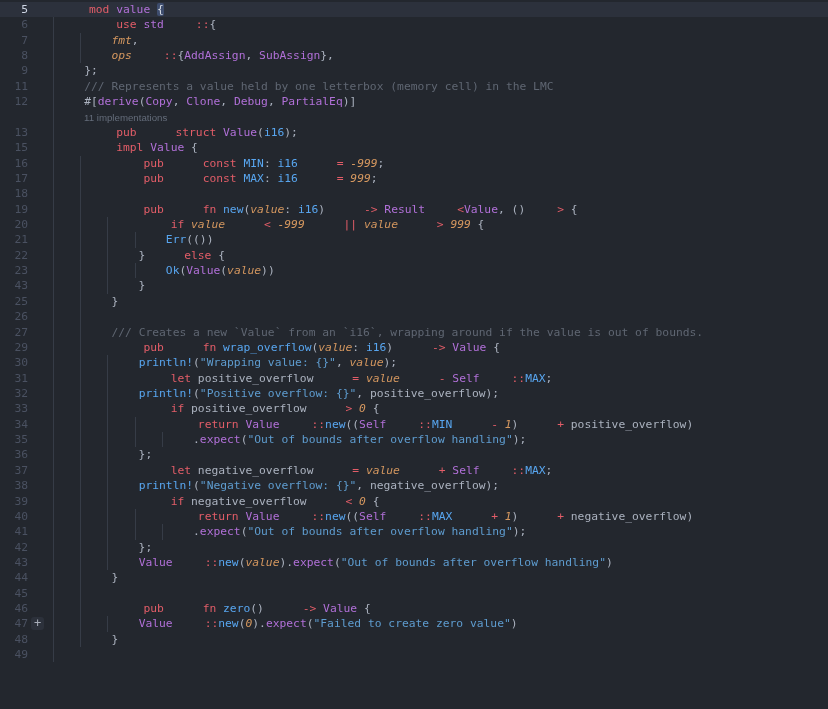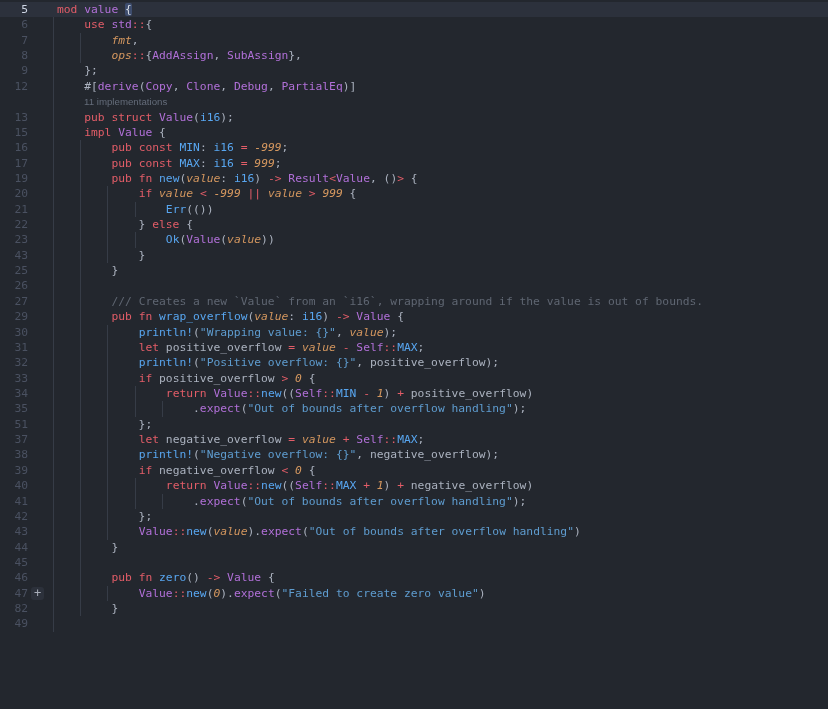--- a/index.html
+++ b/index.html
@@ -27,70 +27,72 @@
     font-size:12px;line-height:13px;text-align:center;cursor:pointer;
   }
   .code{position:relative;flex:1;color:#abb2bf;}
   .guide{
     position:absolute;top:0;bottom:0;width:1px;background:#363c47;
   }
   .lens{
     font-family:"Liberation Sans",sans-serif;font-size:9.7px;
     color:#646c7a;margin-left:27px;cursor:pointer;
   }
-  .k{color:#e25d68;}
+  .k{color:#e25d68;margin-left:32px;}
   .p{color:#b170d8;}
   .b{color:#58a6f0;}
   .o{color:#d4975f;font-style:italic;}
   .s{color:#5e9ccf;}
   .c{color:#5f6672;}
   .d{color:#abb2bf;}
   .hl{background:#3e4d6e;border-radius:2px;color:#d7dce4;}
 </style>
 </head>
 <body>
 
 <div class="editor">
   <div class="top-pad"></div>
   <div>
       <div class="row current"><div class="gutter cur">5</div><div class="marker"></div><div class="code"><span class="k">mod</span><span class="d"> </span><span class="p">value</span><span class="d"> </span><span class="hl">{</span></div></div>
       <div class="row"><div class="gutter">6</div><div class="marker"></div><div class="code"><i class="guide" style="left: -4px;"></i><span class="d">    </span><span class="k">use</span><span class="d"> </span><span class="p">std</span><span class="k">::</span><span class="d">{</span></div></div>
       <div class="row"><div class="gutter">7</div><div class="marker"></div><div class="code"><i class="guide" style="left: -4px;"></i><i class="guide" style="left: 23.2px;"></i><span class="d">        </span><span class="o">fmt</span><span class="d">,</span></div></div>
       <div class="row"><div class="gutter">8</div><div class="marker"></div><div class="code"><i class="guide" style="left: -4px;"></i><i class="guide" style="left: 23.2px;"></i><span class="d">        </span><span class="o">ops</span><span class="k">::</span><span class="d">{</span><span class="p">AddAssign</span><span class="d">, </span><span class="p">SubAssign</span><span class="d">},</span></div></div>
       <div class="row"><div class="gutter">9</div><div class="marker"></div><div class="code"><i class="guide" style="left: -4px;"></i><span class="d">    };</span></div></div>
+      <div class="row"><div class="gutter">11</div><div class="marker"></div><div class="code"><i class="guide" style="left: -4px;"></i><span class="d">    </span><span class="c">/// Represents a value held by one letterbox (memory cell) in the LMC</span></div></div>
       <div class="row"><div class="gutter">12</div><div class="marker"></div><div class="code"><i class="guide" style="left: -4px;"></i><span class="d">    #[</span><span class="p">derive</span><span class="d">(</span><span class="p">Copy</span><span class="d">, </span><span class="p">Clone</span><span class="d">, </span><span class="p">Debug</span><span class="d">, </span><span class="p">PartialEq</span><span class="d">)]</span></div></div>
       <div class="row"><div class="gutter"></div><div class="marker"></div><div class="code"><i class="guide" style="left: -4px;"></i><span class="lens">11 implementations</span></div></div>
       <div class="row"><div class="gutter">13</div><div class="marker"></div><div class="code"><i class="guide" style="left: -4px;"></i><span class="d">    </span><span class="k">pub</span><span class="d"> </span><span class="k">struct</span><span class="d"> </span><span class="p">Value</span><span class="d">(</span><span class="b">i16</span><span class="d">);</span></div></div>
       <div class="row"><div class="gutter">15</div><div class="marker"></div><div class="code"><i class="guide" style="left: -4px;"></i><span class="d">    </span><span class="k">impl</span><span class="d"> </span><span class="p">Value</span><span class="d"> {</span></div></div>
       <div class="row"><div class="gutter">16</div><div class="marker"></div><div class="code"><i class="guide" style="left: -4px;"></i><i class="guide" style="left: 23.2px;"></i><span class="d">        </span><span class="k">pub</span><span class="d"> </span><span class="k">const</span><span class="d"> </span><span class="b">MIN</span><span class="d">: </span><span class="b">i16</span><span class="d"> </span><span class="k">=</span><span class="d"> </span><span class="o">-999</span><span class="d">;</span></div></div>
       <div class="row"><div class="gutter">17</div><div class="marker"></div><div class="code"><i class="guide" style="left: -4px;"></i><i class="guide" style="left: 23.2px;"></i><span class="d">        </span><span class="k">pub</span><span class="d"> </span><span class="k">const</span><span class="d"> </span><span class="b">MAX</span><span class="d">: </span><span class="b">i16</span><span class="d"> </span><span class="k">=</span><span class="d"> </span><span class="o">999</span><span class="d">;</span></div></div>
+      <div class="row"><div class="gutter">18</div><div class="marker"></div><div class="code"><i class="guide" style="left: -4px;"></i><i class="guide" style="left: 23.2px;"></i></div></div>
       <div class="row"><div class="gutter">19</div><div class="marker"></div><div class="code"><i class="guide" style="left: -4px;"></i><i class="guide" style="left: 23.2px;"></i><span class="d">        </span><span class="k">pub</span><span class="d"> </span><span class="k">fn</span><span class="d"> </span><span class="b">new</span><span class="d">(</span><span class="o">value</span><span class="d">: </span><span class="b">i16</span><span class="d">) </span><span class="k">-&gt;</span><span class="d"> </span><span class="p">Result</span><span class="k">&lt;</span><span class="p">Value</span><span class="d">, ()</span><span class="k">&gt;</span><span class="d"> {</span></div></div>
       <div class="row"><div class="gutter">20</div><div class="marker"></div><div class="code"><i class="guide" style="left: -4px;"></i><i class="guide" style="left: 23.2px;"></i><i class="guide" style="left: 50.4px;"></i><span class="d">            </span><span class="k">if</span><span class="d"> </span><span class="o">value</span><span class="d"> </span><span class="k">&lt;</span><span class="d"> </span><span class="o">-999</span><span class="d"> </span><span class="k">||</span><span class="d"> </span><span class="o">value</span><span class="d"> </span><span class="k">&gt;</span><span class="d"> </span><span class="o">999</span><span class="d"> {</span></div></div>
       <div class="row"><div class="gutter">21</div><div class="marker"></div><div class="code"><i class="guide" style="left: -4px;"></i><i class="guide" style="left: 23.2px;"></i><i class="guide" style="left: 50.4px;"></i><i class="guide" style="left: 77.6px;"></i><span class="d">                </span><span class="b">Err</span><span class="d">(())</span></div></div>
       <div class="row"><div class="gutter">22</div><div class="marker"></div><div class="code"><i class="guide" style="left: -4px;"></i><i class="guide" style="left: 23.2px;"></i><i class="guide" style="left: 50.4px;"></i><span class="d">            } </span><span class="k">else</span><span class="d"> {</span></div></div>
       <div class="row"><div class="gutter">23</div><div class="marker"></div><div class="code"><i class="guide" style="left: -4px;"></i><i class="guide" style="left: 23.2px;"></i><i class="guide" style="left: 50.4px;"></i><i class="guide" style="left: 77.6px;"></i><span class="d">                </span><span class="b">Ok</span><span class="d">(</span><span class="p">Value</span><span class="d">(</span><span class="o">value</span><span class="d">))</span></div></div>
       <div class="row"><div class="gutter">43</div><div class="marker"></div><div class="code"><i class="guide" style="left: -4px;"></i><i class="guide" style="left: 23.2px;"></i><i class="guide" style="left: 50.4px;"></i><span class="d">            }</span></div></div>
       <div class="row"><div class="gutter">25</div><div class="marker"></div><div class="code"><i class="guide" style="left: -4px;"></i><i class="guide" style="left: 23.2px;"></i><span class="d">        }</span></div></div>
       <div class="row"><div class="gutter">26</div><div class="marker"></div><div class="code"><i class="guide" style="left: -4px;"></i><i class="guide" style="left: 23.2px;"></i></div></div>
       <div class="row"><div class="gutter">27</div><div class="marker"></div><div class="code"><i class="guide" style="left: -4px;"></i><i class="guide" style="left: 23.2px;"></i><span class="d">        </span><span class="c">/// Creates a new `Value` from an `i16`, wrapping around if the value is out of bounds.</span></div></div>
       <div class="row"><div class="gutter">29</div><div class="marker"></div><div class="code"><i class="guide" style="left: -4px;"></i><i class="guide" style="left: 23.2px;"></i><span class="d">        </span><span class="k">pub</span><span class="d"> </span><span class="k">fn</span><span class="d"> </span><span class="b">wrap_overflow</span><span class="d">(</span><span class="o">value</span><span class="d">: </span><span class="b">i16</span><span class="d">) </span><span class="k">-&gt;</span><span class="d"> </span><span class="p">Value</span><span class="d"> {</span></div></div>
       <div class="row"><div class="gutter">30</div><div class="marker"></div><div class="code"><i class="guide" style="left: -4px;"></i><i class="guide" style="left: 23.2px;"></i><i class="guide" style="left: 50.4px;"></i><span class="d">            </span><span class="b">println!</span><span class="d">(</span><span class="s">"Wrapping value: {}"</span><span class="d">, </span><span class="o">value</span><span class="d">);</span></div></div>
       <div class="row"><div class="gutter">31</div><div class="marker"></div><div class="code"><i class="guide" style="left: -4px;"></i><i class="guide" style="left: 23.2px;"></i><i class="guide" style="left: 50.4px;"></i><span class="d">            </span><span class="k">let</span><span class="d"> positive_overflow </span><span class="k">=</span><span class="d"> </span><span class="o">value</span><span class="d"> </span><span class="k">-</span><span class="d"> </span><span class="p">Self</span><span class="k">::</span><span class="b">MAX</span><span class="d">;</span></div></div>
       <div class="row"><div class="gutter">32</div><div class="marker"></div><div class="code"><i class="guide" style="left: -4px;"></i><i class="guide" style="left: 23.2px;"></i><i class="guide" style="left: 50.4px;"></i><span class="d">            </span><span class="b">println!</span><span class="d">(</span><span class="s">"Positive overflow: {}"</span><span class="d">, positive_overflow);</span></div></div>
       <div class="row"><div class="gutter">33</div><div class="marker"></div><div class="code"><i class="guide" style="left: -4px;"></i><i class="guide" style="left: 23.2px;"></i><i class="guide" style="left: 50.4px;"></i><span class="d">            </span><span class="k">if</span><span class="d"> positive_overflow </span><span class="k">&gt;</span><span class="d"> </span><span class="o">0</span><span class="d"> {</span></div></div>
       <div class="row"><div class="gutter">34</div><div class="marker"></div><div class="code"><i class="guide" style="left: -4px;"></i><i class="guide" style="left: 23.2px;"></i><i class="guide" style="left: 50.4px;"></i><i class="guide" style="left: 77.6px;"></i><span class="d">                </span><span class="k">return</span><span class="d"> </span><span class="p">Value</span><span class="k">::</span><span class="b">new</span><span class="d">((</span><span class="p">Self</span><span class="k">::</span><span class="b">MIN</span><span class="d"> </span><span class="k">-</span><span class="d"> </span><span class="o">1</span><span class="d">) </span><span class="k">+</span><span class="d"> positive_overflow)</span></div></div>
       <div class="row"><div class="gutter">35</div><div class="marker"></div><div class="code"><i class="guide" style="left: -4px;"></i><i class="guide" style="left: 23.2px;"></i><i class="guide" style="left: 50.4px;"></i><i class="guide" style="left: 77.6px;"></i><i class="guide" style="left: 104.8px;"></i><span class="d">                    .</span><span class="p">expect</span><span class="d">(</span><span class="s">"Out of bounds after overflow handling"</span><span class="d">);</span></div></div>
-      <div class="row"><div class="gutter">51</div><div class="marker"></div><div class="code"><i class="guide" style="left: -4px;"></i><i class="guide" style="left: 23.2px;"></i><i class="guide" style="left: 50.4px;"></i><span class="d">            };</span></div></div>
+      <div class="row"><div class="gutter">36</div><div class="marker"></div><div class="code"><i class="guide" style="left: -4px;"></i><i class="guide" style="left: 23.2px;"></i><i class="guide" style="left: 50.4px;"></i><span class="d">            };</span></div></div>
       <div class="row"><div class="gutter">37</div><div class="marker"></div><div class="code"><i class="guide" style="left: -4px;"></i><i class="guide" style="left: 23.2px;"></i><i class="guide" style="left: 50.4px;"></i><span class="d">            </span><span class="k">let</span><span class="d"> negative_overflow </span><span class="k">=</span><span class="d"> </span><span class="o">value</span><span class="d"> </span><span class="k">+</span><span class="d"> </span><span class="p">Self</span><span class="k">::</span><span class="b">MAX</span><span class="d">;</span></div></div>
       <div class="row"><div class="gutter">38</div><div class="marker"></div><div class="code"><i class="guide" style="left: -4px;"></i><i class="guide" style="left: 23.2px;"></i><i class="guide" style="left: 50.4px;"></i><span class="d">            </span><span class="b">println!</span><span class="d">(</span><span class="s">"Negative overflow: {}"</span><span class="d">, negative_overflow);</span></div></div>
       <div class="row"><div class="gutter">39</div><div class="marker"></div><div class="code"><i class="guide" style="left: -4px;"></i><i class="guide" style="left: 23.2px;"></i><i class="guide" style="left: 50.4px;"></i><span class="d">            </span><span class="k">if</span><span class="d"> negative_overflow </span><span class="k">&lt;</span><span class="d"> </span><span class="o">0</span><span class="d"> {</span></div></div>
       <div class="row"><div class="gutter">40</div><div class="marker"></div><div class="code"><i class="guide" style="left: -4px;"></i><i class="guide" style="left: 23.2px;"></i><i class="guide" style="left: 50.4px;"></i><i class="guide" style="left: 77.6px;"></i><span class="d">                </span><span class="k">return</span><span class="d"> </span><span class="p">Value</span><span class="k">::</span><span class="b">new</span><span class="d">((</span><span class="p">Self</span><span class="k">::</span><span class="b">MAX</span><span class="d"> </span><span class="k">+</span><span class="d"> </span><span class="o">1</span><span class="d">) </span><span class="k">+</span><span class="d"> negative_overflow)</span></div></div>
       <div class="row"><div class="gutter">41</div><div class="marker"></div><div class="code"><i class="guide" style="left: -4px;"></i><i class="guide" style="left: 23.2px;"></i><i class="guide" style="left: 50.4px;"></i><i class="guide" style="left: 77.6px;"></i><i class="guide" style="left: 104.8px;"></i><span class="d">                    .</span><span class="p">expect</span><span class="d">(</span><span class="s">"Out of bounds after overflow handling"</span><span class="d">);</span></div></div>
       <div class="row"><div class="gutter">42</div><div class="marker"></div><div class="code"><i class="guide" style="left: -4px;"></i><i class="guide" style="left: 23.2px;"></i><i class="guide" style="left: 50.4px;"></i><span class="d">            };</span></div></div>
       <div class="row"><div class="gutter">43</div><div class="marker"></div><div class="code"><i class="guide" style="left: -4px;"></i><i class="guide" style="left: 23.2px;"></i><i class="guide" style="left: 50.4px;"></i><span class="d">            </span><span class="p">Value</span><span class="k">::</span><span class="b">new</span><span class="d">(</span><span class="o">value</span><span class="d">).</span><span class="p">expect</span><span class="d">(</span><span class="s">"Out of bounds after overflow handling"</span><span class="d">)</span></div></div>
       <div class="row"><div class="gutter">44</div><div class="marker"></div><div class="code"><i class="guide" style="left: -4px;"></i><i class="guide" style="left: 23.2px;"></i><span class="d">        }</span></div></div>
       <div class="row"><div class="gutter">45</div><div class="marker"></div><div class="code"><i class="guide" style="left: -4px;"></i><i class="guide" style="left: 23.2px;"></i></div></div>
       <div class="row"><div class="gutter">46</div><div class="marker"></div><div class="code"><i class="guide" style="left: -4px;"></i><i class="guide" style="left: 23.2px;"></i><span class="d">        </span><span class="k">pub</span><span class="d"> </span><span class="k">fn</span><span class="d"> </span><span class="b">zero</span><span class="d">() </span><span class="k">-&gt;</span><span class="d"> </span><span class="p">Value</span><span class="d"> {</span></div></div>
       <div class="row"><div class="gutter">47</div><div class="marker"><span class="plusbtn">+</span></div><div class="code"><i class="guide" style="left: -4px;"></i><i class="guide" style="left: 23.2px;"></i><i class="guide" style="left: 50.4px;"></i><span class="d">            </span><span class="p">Value</span><span class="k">::</span><span class="b">new</span><span class="d">(</span><span class="o">0</span><span class="d">).</span><span class="p">expect</span><span class="d">(</span><span class="s">"Failed to create zero value"</span><span class="d">)</span></div></div>
-      <div class="row"><div class="gutter">82</div><div class="marker"></div><div class="code"><i class="guide" style="left: -4px;"></i><i class="guide" style="left: 23.2px;"></i><span class="d">        }</span></div></div>
+      <div class="row"><div class="gutter">48</div><div class="marker"></div><div class="code"><i class="guide" style="left: -4px;"></i><i class="guide" style="left: 23.2px;"></i><span class="d">        }</span></div></div>
       <div class="row"><div class="gutter">49</div><div class="marker"></div><div class="code"><i class="guide" style="left: -4px;"></i></div></div>
     </div>
 </div>
 
 </body></html>

